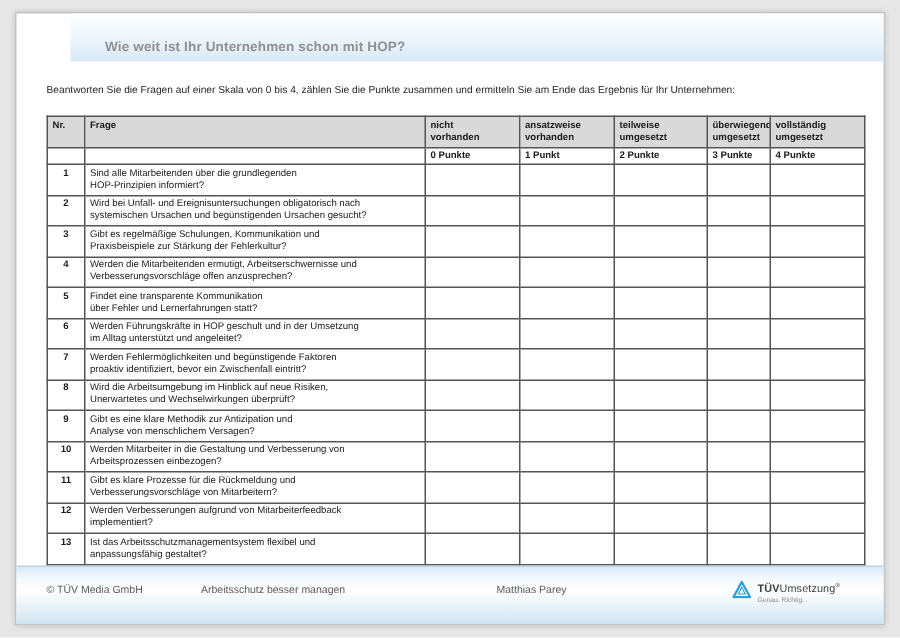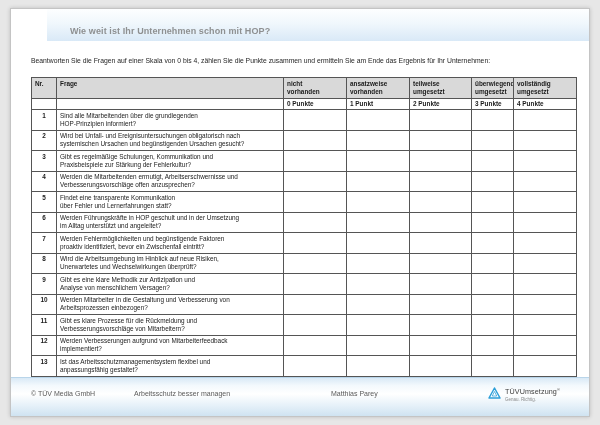--- a/index.html
+++ b/index.html
@@ -87,21 +87,21 @@
   .f-author { left: 320px; }
   .logo {
     position: absolute;
     left: 477px; top: 8px;
     display: flex;
     align-items: flex-start;
   }
   .logo-triangle { width: 13px; height: 12px; margin-right: 4px; margin-top: 1px; }
   .logo-text { line-height: 8px; }
   .logo-brand { font-size: 7.2px; color: #3d3d3d; letter-spacing: 0.1px; }
-  .logo-brand .b { font-weight: normal; text-align: center; }
+  .logo-brand .b { font-weight: bold; text-align: center; }
   .logo-brand sup { font-size: 4px; }
   .logo-tagline { font-size: 4.5px; color: #8a8a8a; }
 </style>
 </head>
 <body>
 
 <div class="page">
 
   <div class="title-band">
     <div class="page-title">Wie weit ist Ihr Unternehmen schon mit HOP?</div>

